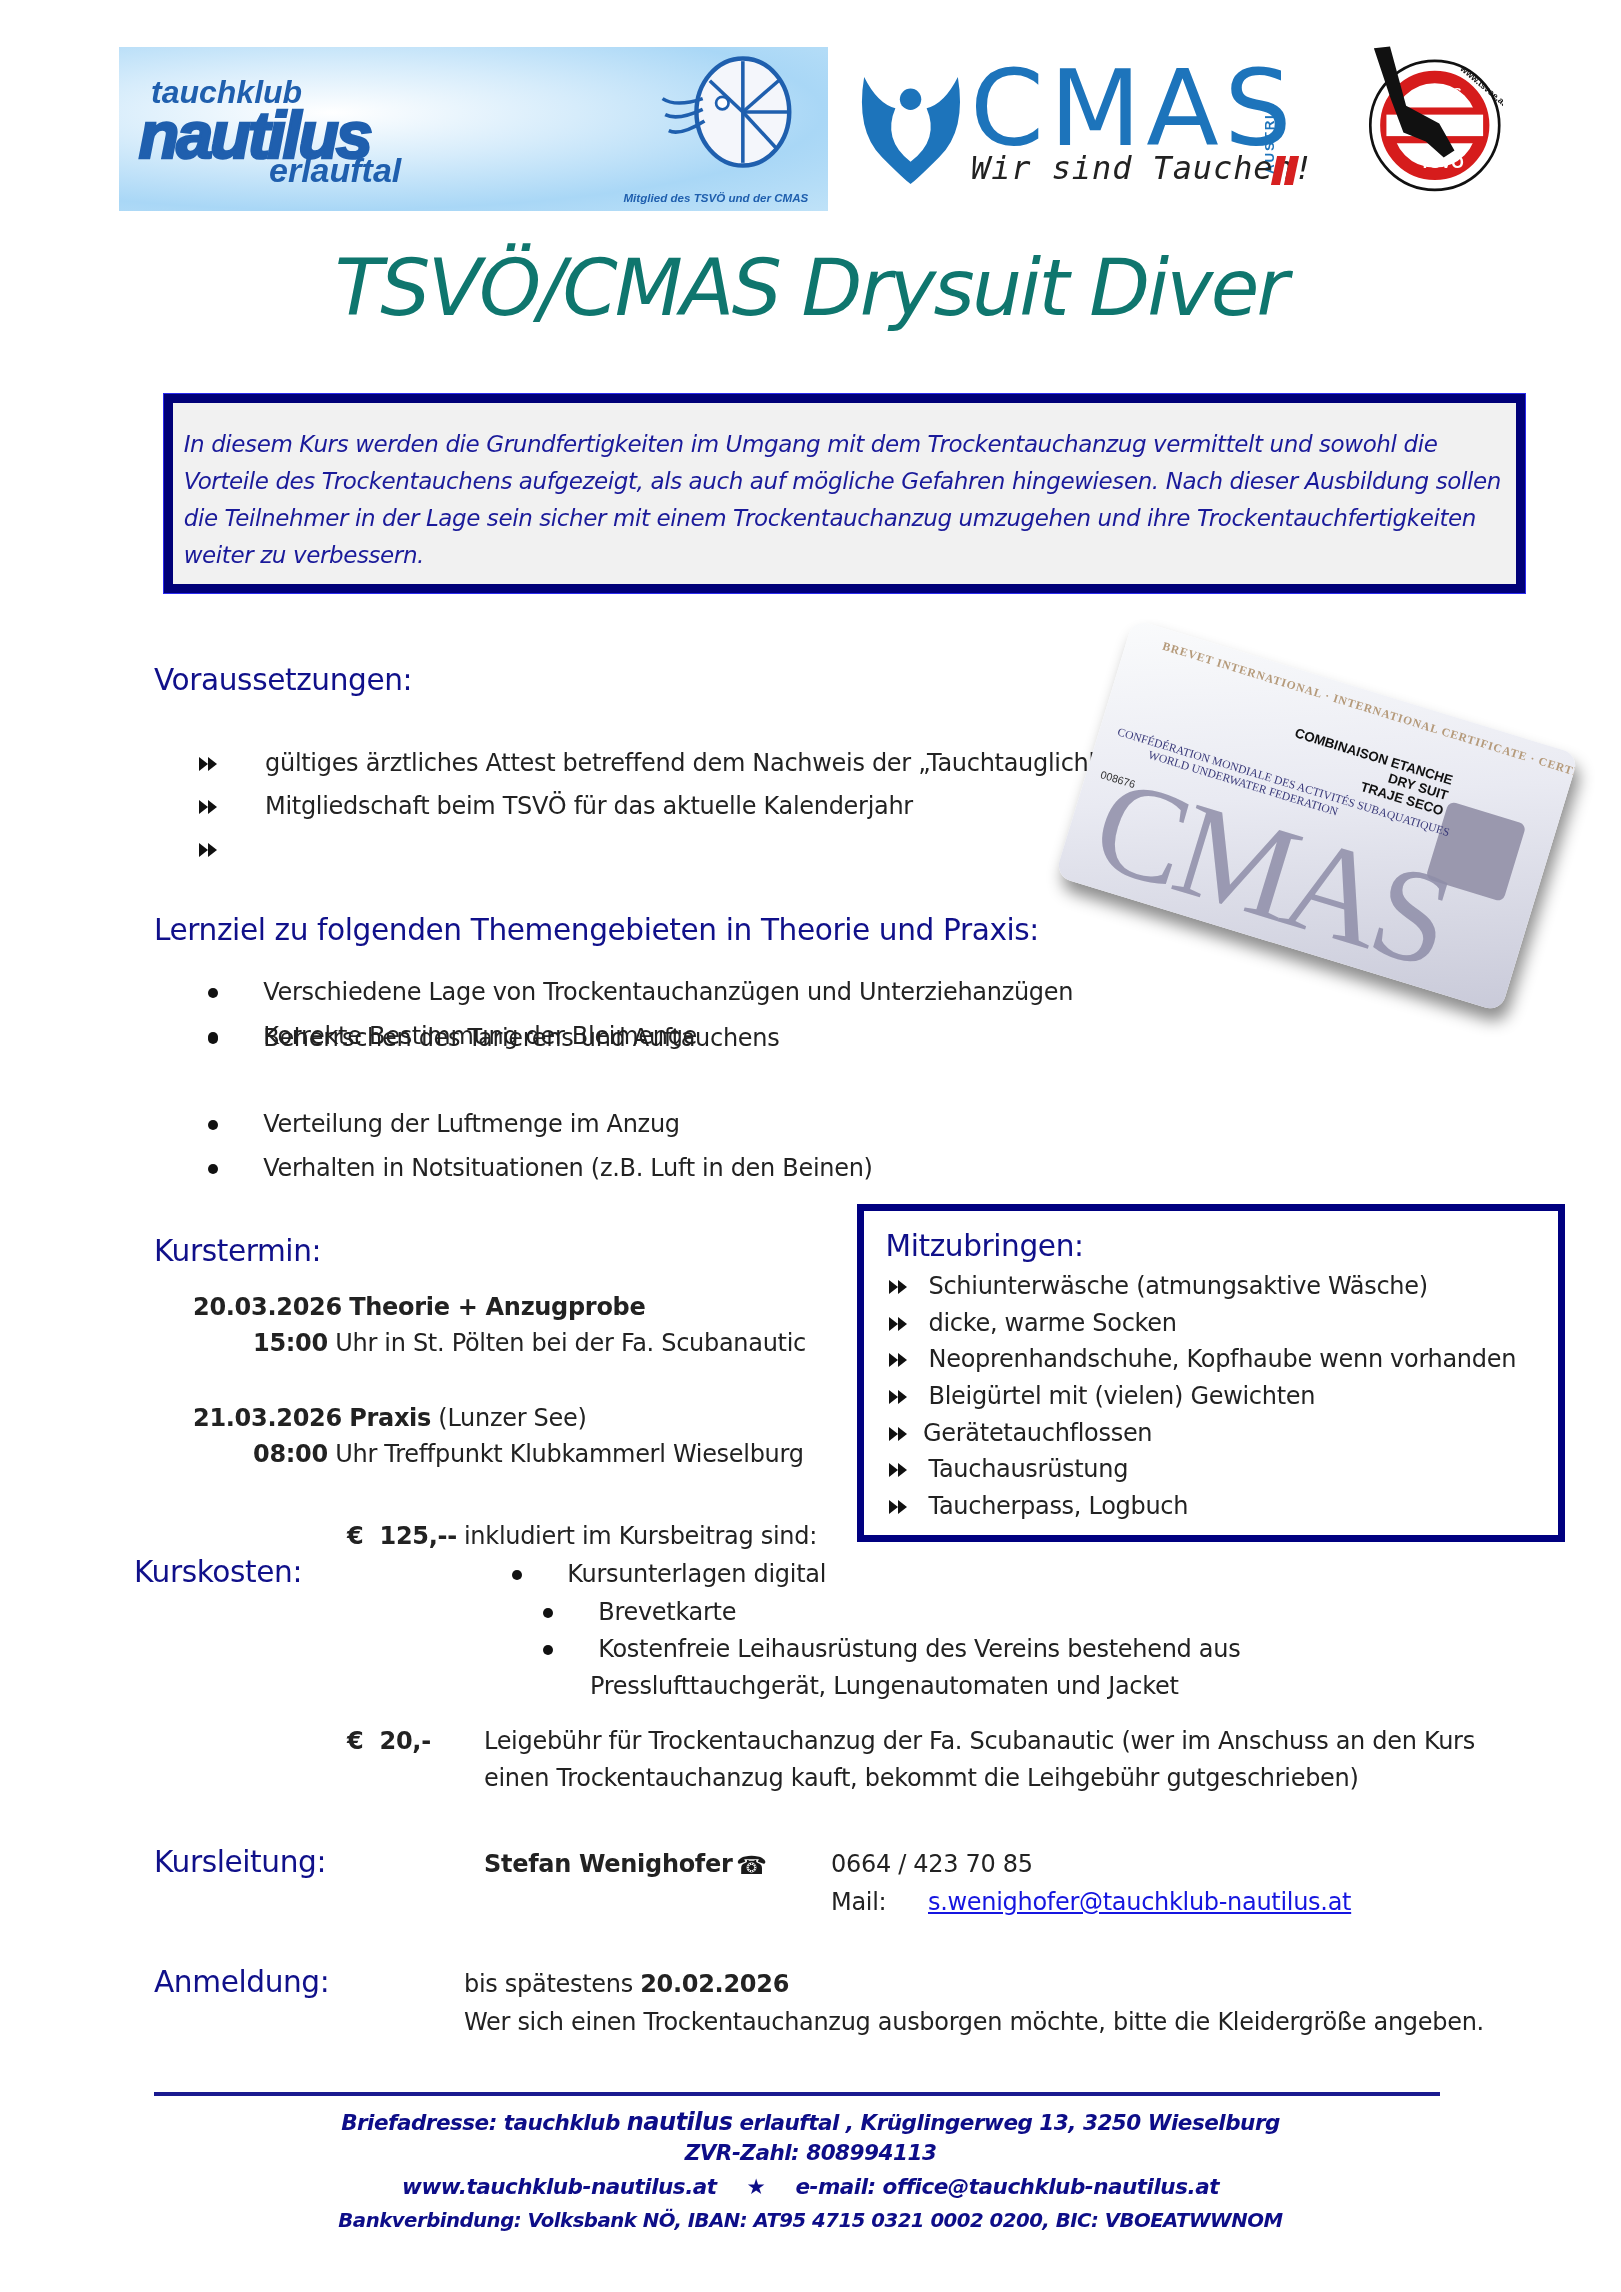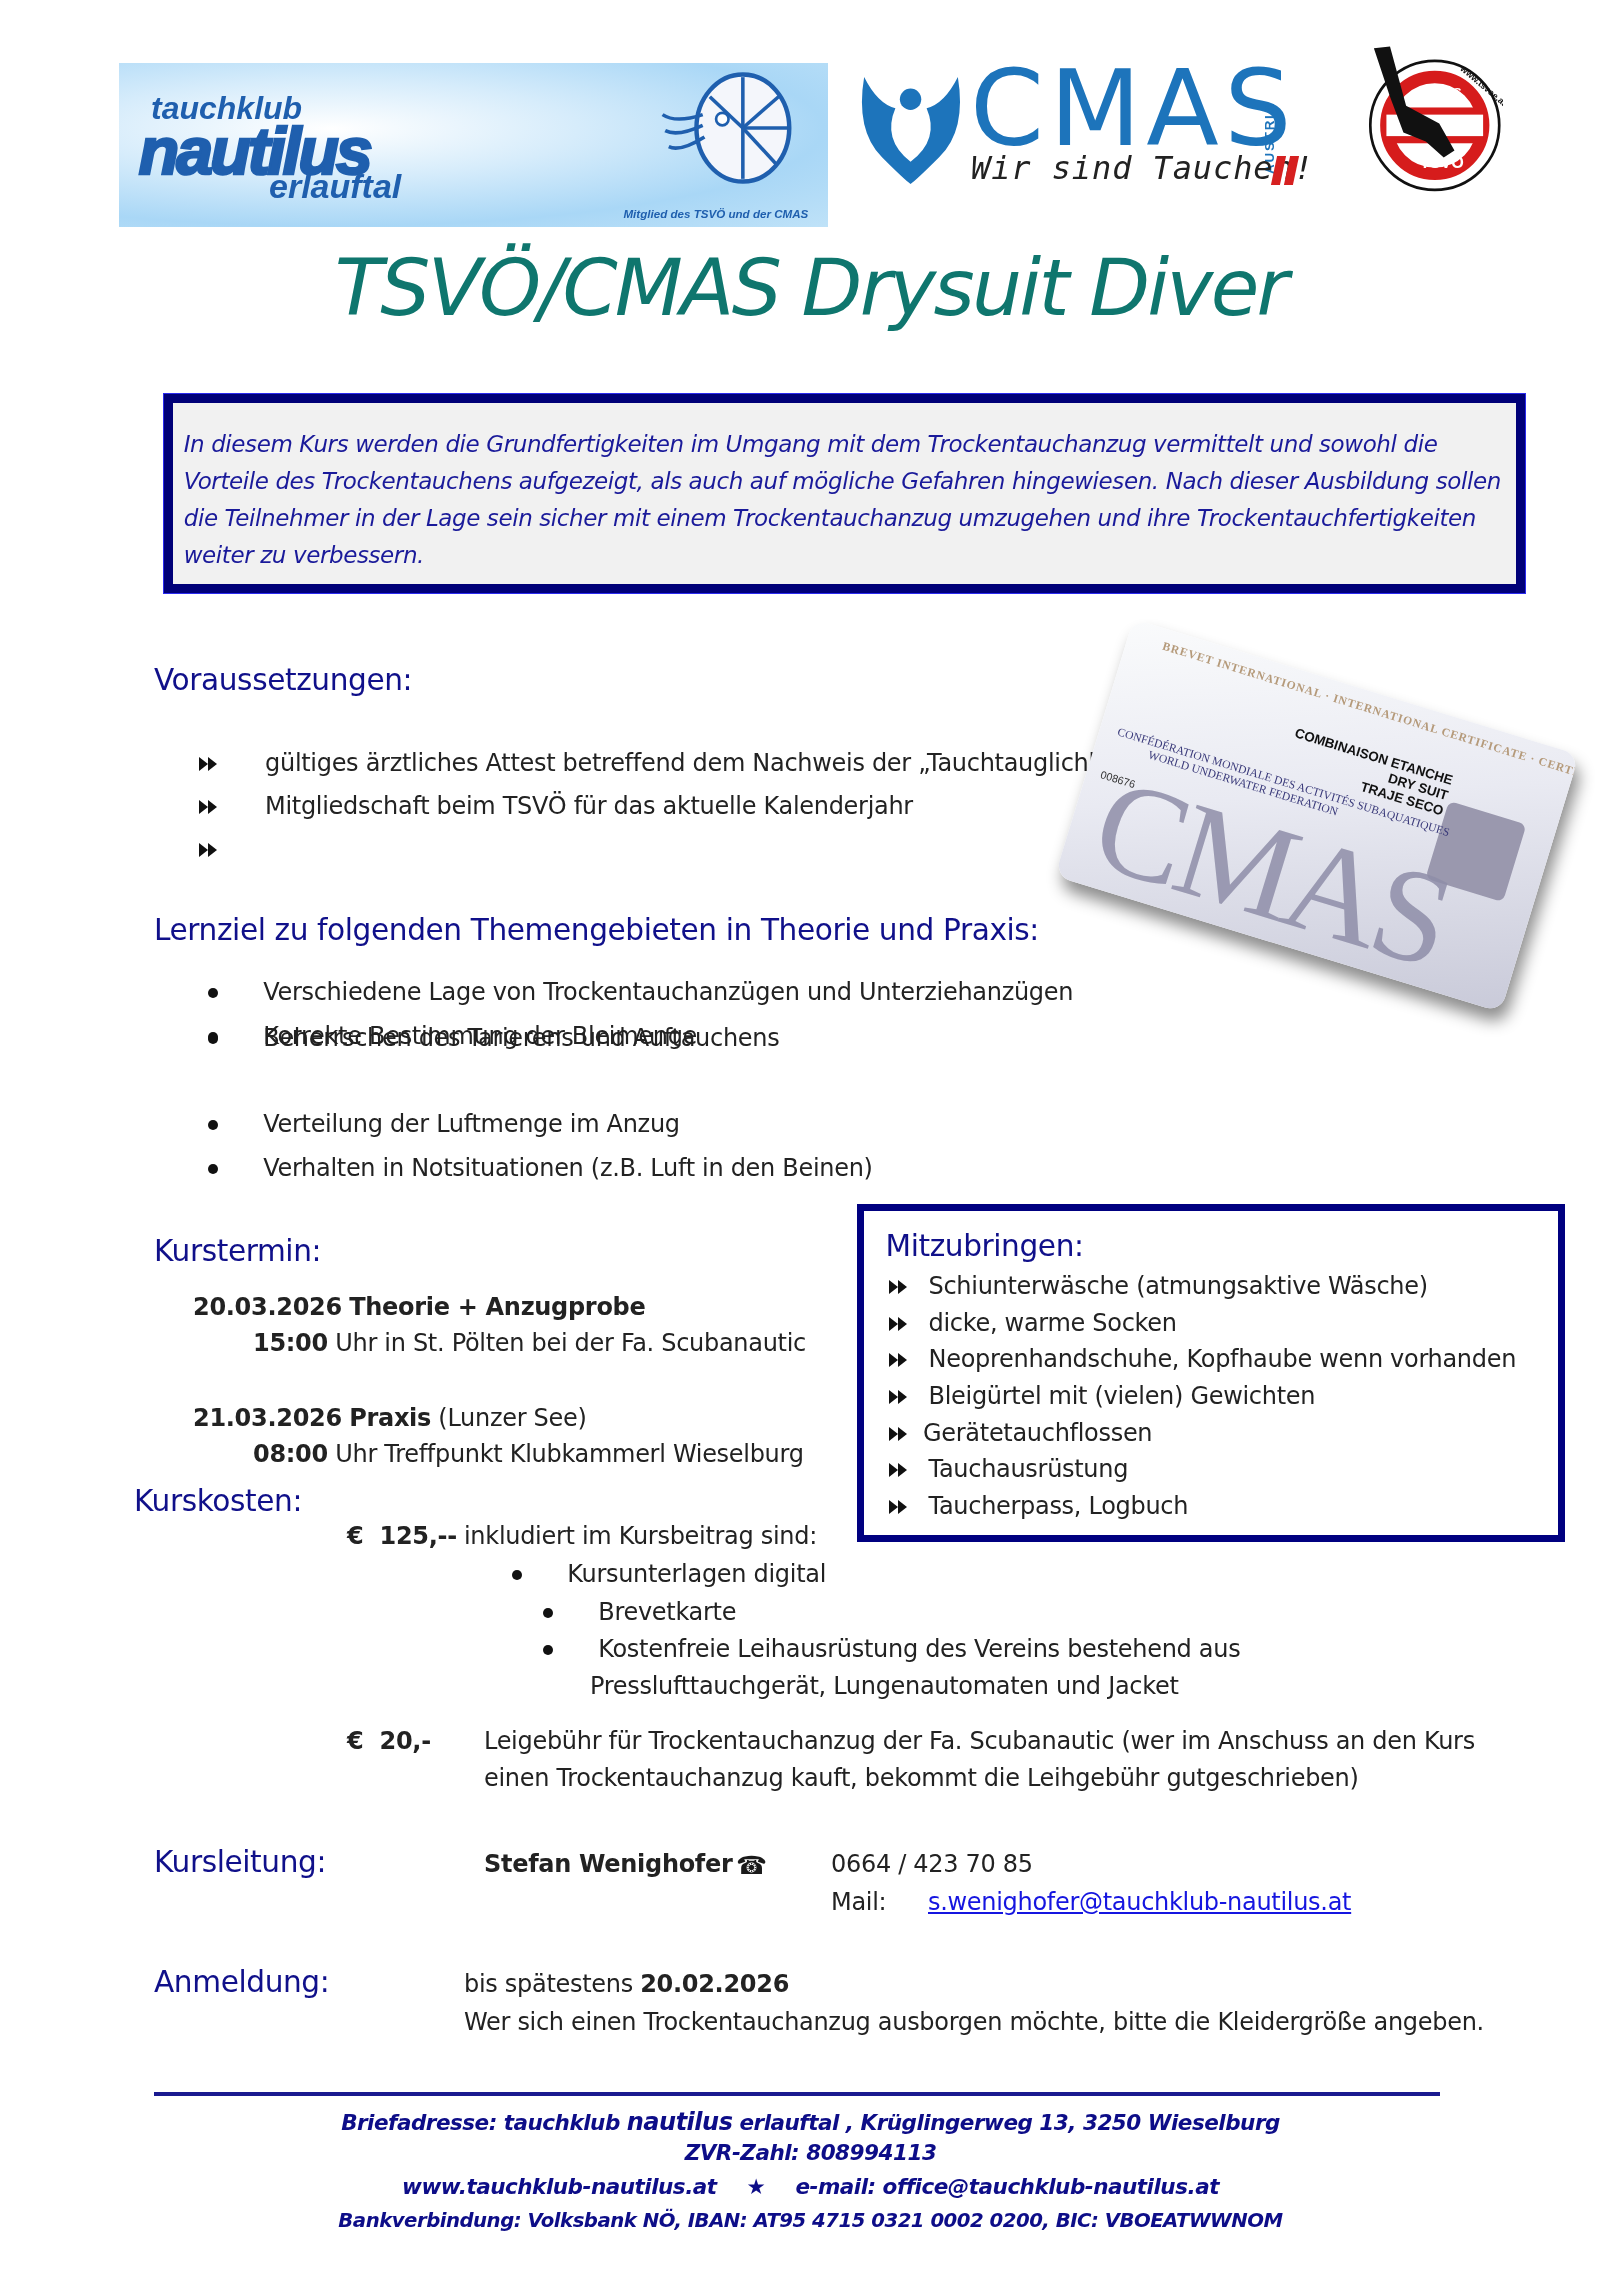--- a/index.html
+++ b/index.html
@@ -4,21 +4,21 @@
 <style>
   html, body { margin:0; padding:0; background:#ffffff; }
   body { width:1621px; height:2293px; position:relative; overflow:hidden;
          font-family:"Liberation Sans", sans-serif; color:#1a1a1a; }
   .abs { position:absolute; }
   .h2 { position:absolute; font-size:29.6px; color:#10108a; font-family:"DejaVu Sans", sans-serif; font-weight:normal; white-space:nowrap; letter-spacing:-0.4px; }
   .txt { font-family:"DejaVu Sans", sans-serif; font-size:24px; color:#222; white-space:nowrap; letter-spacing:-0.3px; }
   .b { font-weight:bold; }
 
   
-  #logo-nautilus { left:119px; top:63px; width:709px; height:164px;
+  #logo-nautilus { left:119px; top:47px; width:709px; height:164px;
     background: radial-gradient(ellipse at 30% 40%, #ffffff 0%, #d6ecfb 35%, #a9d7f6 70%, #bfe2f8 100%);
     overflow:hidden; }
   #logo-nautilus .w1 { position:absolute; left:32px; top:27px; font:italic bold 32px "Liberation Sans",sans-serif; color:#1f5fae; }
   #logo-nautilus .w2 { position:absolute; left:19.7px; top:50px; font:italic 900 66px "Liberation Sans",sans-serif; color:#1f5fae; letter-spacing:-2.7px; -webkit-text-stroke:2.7px #1f5fae; }
   #logo-nautilus .w3 { position:absolute; left:150px; top:104px; font:italic bold 34px "Liberation Sans",sans-serif; color:#1f5fae; }
   #logo-nautilus .member { position:absolute; right:19.7px; bottom:7.2px; font:italic bold 11.6px "Liberation Sans",sans-serif; color:#1f5fae; }
   #logo-nautilus .shell { position:absolute; right:36px; top:7.2px; width:134px; height:116px; }
 
   #logo-cmas { left:855px; top:59px; width:484px; height:134px; }
   #logo-cmas .emblem { position:absolute; left:0; top:9px; width:112px; height:116px; }
@@ -215,21 +215,21 @@
   <div class="list-row txt" style="left:25px; top:244px;">
     <span class="dbl"></span>
     <span style="margin-left:12.5px;">Tauchausrüstung</span>
   </div>
   <div class="list-row txt" style="left:25px; top:281px;">
     <span class="dbl"></span>
     <span style="margin-left:12.5px;">Taucherpass, Logbuch</span>
   </div>
 </div>
 
-<div class="h2" style="left:134px; top:1484px;">Kurskosten:</div>
+<div class="h2" style="left:134px; top:1555px;">Kurskosten:</div>
 <div class="list-row txt b" style="left:347px; top:1522px; white-space:pre;">€  125,--</div>
 <div class="list-row txt" style="left:464px; top:1522px;">inkludiert im Kursbeitrag sind:</div>
 <div class="list-row txt" style="left:512px; top:1560px;">
   <span class="dot"></span>
   <span style="margin-left:38px;">Kursunterlagen digital</span>
 </div>
 <div class="list-row txt" style="left:543px; top:1598px;">
   <span class="dot"></span>
   <span style="margin-left:38px;">Brevetkarte</span>
 </div>

